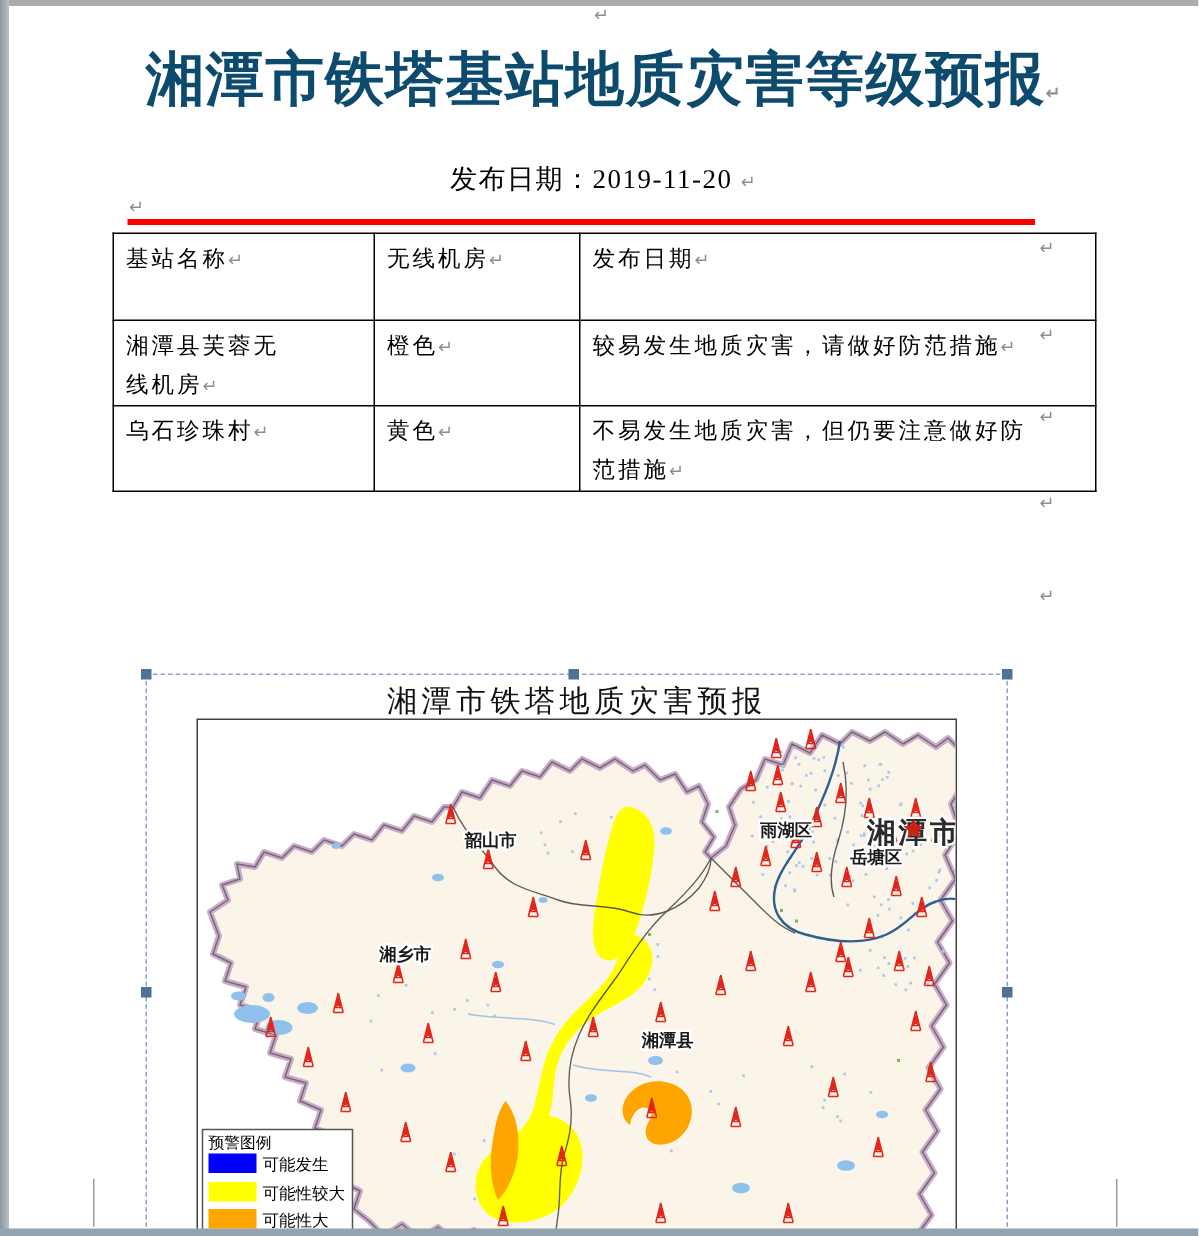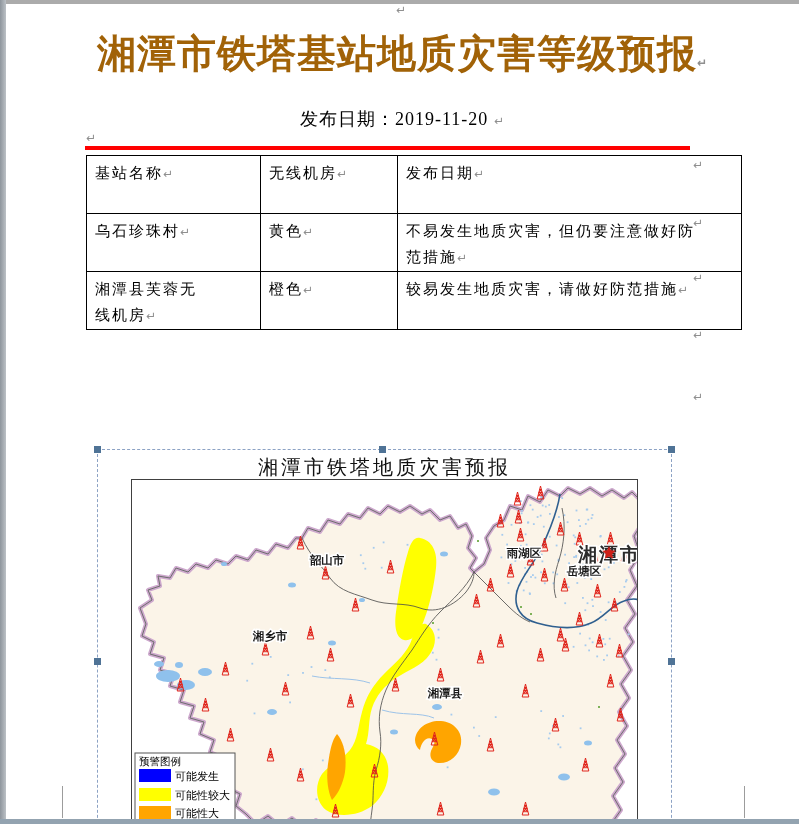--- a/index.html
+++ b/index.html
@@ -14,30 +14,30 @@
   .margin-tick{position:absolute;top:786px;width:1px;height:32px;background:#9C9C9C;z-index:25;}
 
   
   .pm{color:#8F8F8F;font-size:12px;letter-spacing:0;font-family:"DejaVu Sans",sans-serif;}
   .pm::after{content:"↵";}
   .pm.abs{position:absolute;}
 
   .doc-title{
     position:absolute;left:62px;top:28px;width:680px;text-align:center;
     font-family:"Liberation Sans","DejaVu Sans",sans-serif;
-    font-weight:bold;font-size:39px;line-height:52px;color:#a16207;letter-spacing:1px;white-space:nowrap;
+    font-weight:bold;font-size:39px;line-height:52px;color:#0c4a6e;letter-spacing:1px;white-space:nowrap;
   }
   .date-line{
     position:absolute;left:62px;top:106px;width:680px;text-align:center;
     font-size:18px;font-weight:normal;line-height:26px;letter-spacing:1px;
   }
   .red-rule{position:absolute;left:85px;top:146px;width:605px;height:4px;background:#FF0000;}
 
   table.forecast{
-    position:absolute;left:86px;top:155px;width:604px;
+    position:absolute;left:75px;top:155px;width:604px;
     border-collapse:collapse;table-layout:fixed;padding-left:34px;
   }
   table.forecast td{
     border:1.5px solid #000;padding:4px 8px 0 8px;vertical-align:top;
     font-size:15px;line-height:26px;letter-spacing:2px;
   }
   td.c1{width:157px;} td.c2{width:120px;} td.c3{width:327px;}
 
   
   .map-object{
@@ -80,29 +80,29 @@
 <span class="pm abs" style="left:86px;top:131px"></span>
 <div class="red-rule"></div>
 
 <table class="forecast">
   <tbody>
       <tr style="height:58px">
     <td class="c1"><span>基站名称</span><span class="pm"></span></td>
     <td class="c2"><span>无线机房</span><span class="pm"></span></td>
     <td class="c3"><span>发布日期</span><span class="pm"></span></td>
   </tr>
+  <tr style="height:55px">
+    <td class="c1"><span>湘潭县芙蓉无</span><br><span>线机房</span><span class="pm"></span></td>
+    <td class="c2"><span>橙色</span><span class="pm"></span></td>
+    <td class="c3"><span>较易发生地质灾害，请做好防范措施</span><span class="pm"></span></td>
+  </tr>
   <tr style="height:57px">
     <td class="c1"><span>乌石珍珠村</span><span class="pm"></span></td>
     <td class="c2"><span>黄色</span><span class="pm"></span></td>
     <td class="c3"><span>不易发生地质灾害，但仍要注意做好防</span><br><span>范措施</span><span class="pm"></span></td>
-  </tr>
-  <tr style="height:55px">
-    <td class="c1"><span>湘潭县芙蓉无</span><br><span>线机房</span><span class="pm"></span></td>
-    <td class="c2"><span>橙色</span><span class="pm"></span></td>
-    <td class="c3"><span>较易发生地质灾害，请做好防范措施</span><span class="pm"></span></td>
   </tr>
 </tbody>
   </table>
 
 <span class="pm abs" style="left:693px;top:158px"></span>
 <span class="pm abs" style="left:693px;top:216px"></span>
 <span class="pm abs" style="left:693px;top:271px"></span>
 <span class="pm abs" style="left:693px;top:328px"></span>
 <span class="pm abs" style="left:693px;top:390px"></span>
 

